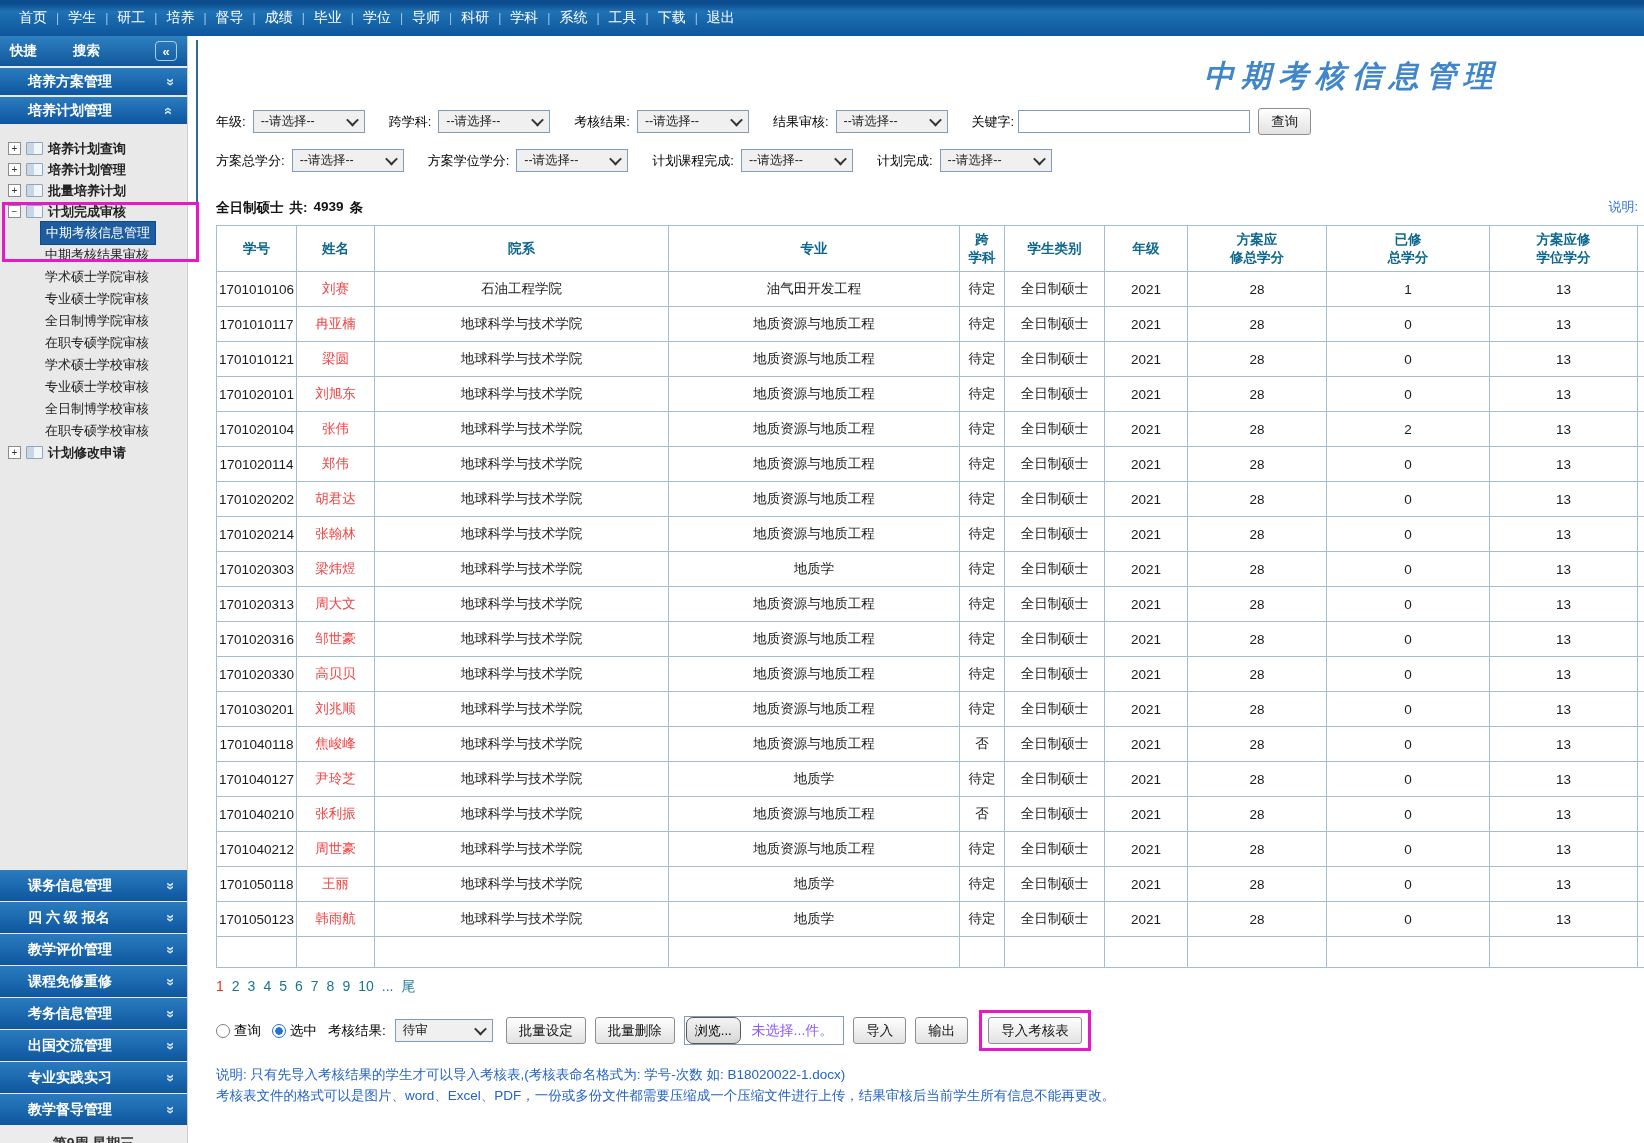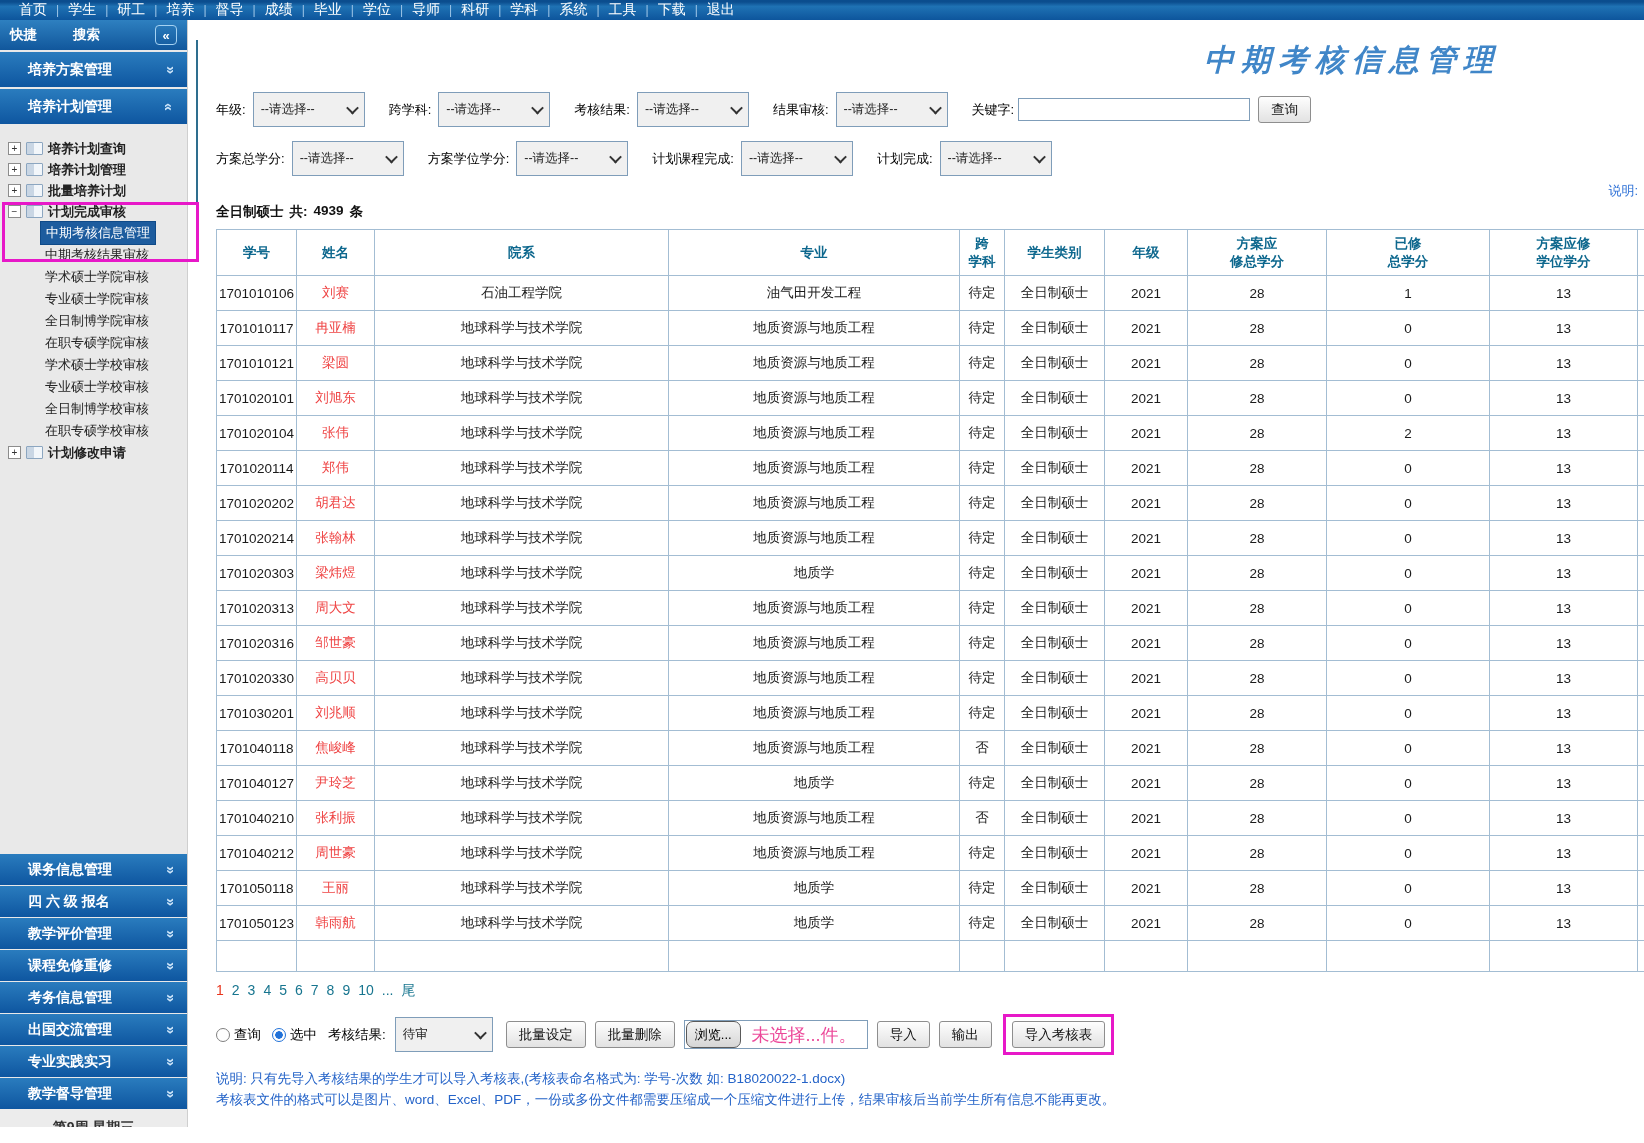--- a/index.html
+++ b/index.html
@@ -1,35 +1,35 @@
 <!DOCTYPE html>
 <html><head>
 <meta charset="utf-8">
 <style>
   html,body{margin:0;padding:0;background:#fff;}
   body{font-family:"Liberation Sans","DejaVu Sans",sans-serif;}
   .screen{position:relative;width:1644px;height:1143px;overflow:hidden;background:#fff;}
 
   
-  .topnav{height:20px;background:linear-gradient(#0b4d8e 0%,#0b4d8e 10%,#1f72b4 32%,#0d559c 100%);
+  .topnav{height:36px;background:linear-gradient(#0b4d8e 0%,#0b4d8e 10%,#1f72b4 32%,#0d559c 100%);
     display:flex;align-items:center;padding:0 10px;}
   .topnav .item{color:#fff;font-size:14px;padding:0 9px;cursor:pointer;white-space:nowrap;}
   .topnav .sep{color:#9fc6e8;font-size:12px;}
 
   
   .layout{display:flex;height:1107px;}
   .sidebar{position:relative;width:187px;flex:none;background:#e9e9e9;border-right:1px solid #cfcfcf;overflow:hidden;}
   .main{position:relative;flex:1;background:#fff;overflow:hidden;}
 
   
   .quickbar{height:30px;background:linear-gradient(#2e80c0,#11579c);display:flex;align-items:center;
     color:#fff;font-size:13.5px;font-weight:bold;padding:0 10px;gap:36px;}
   .collapse-btn{margin-left:auto;width:20px;height:18px;border:1px solid #a5d2f2;border-radius:4px;
     display:flex;align-items:center;justify-content:center;color:#fff;font-size:13px;cursor:pointer;}
-  .acc-header{height:35px;margin-top:2px;background:linear-gradient(#2a7cbe,#0e56a0);color:#fff;
+  .acc-header{height:27px;margin-top:2px;background:linear-gradient(#2a7cbe,#0e56a0);color:#fff;
     font-weight:bold;font-size:14px;display:flex;align-items:center;padding:0 14px 0 28px;cursor:pointer;}
   .acc-header .chev{margin-left:auto;color:#cfe6fa;font-size:14px;display:inline-block;line-height:1;}
   .chev-up{transform:rotate(90deg);}
   .chev-down{transform:rotate(-90deg);}
   .tree{padding:14px 0 0 8px;font-size:13px;color:#222;}
   .tree-item{height:21px;display:flex;align-items:center;gap:5px;font-weight:bold;cursor:pointer;}
   .expander{width:11px;height:11px;border:1px solid #8c8c8c;background:#fff;display:inline-flex;
     align-items:center;justify-content:center;font-size:10px;line-height:9px;color:#333;flex:none;font-weight:normal;}
   .doc-icon{width:15px;height:11px;border:1px solid #8ca6c0;border-radius:1px;flex:none;
     background:linear-gradient(90deg,#c9d6e4 45%,#f2f6fa 45%);}
@@ -47,21 +47,21 @@
   .box1{left:2px;top:202px;width:191px;height:54px;}
   .panel-left-border{position:absolute;left:196px;top:40px;width:2px;height:162px;background:#2e6e8e;}
 
   
   .page-title{position:absolute;left:1016px;top:20px;margin:0;font-family:"DejaVu Serif",serif;
     font-style:italic;font-weight:600;font-size:30px;color:#4086c8;letter-spacing:7px;white-space:nowrap;}
   .filters{display:flex;align-items:center;margin-left:28px;font-size:13px;color:#000;}
   .row1{margin-top:72px;}
   .row2{margin-top:14px;}
   .fgroup{display:flex;align-items:center;gap:7px;margin-right:24px;}
-  .sel{min-width:112px;height:35px;box-sizing:border-box;border:1px solid #7f9db9;background:#f0f0f0;
+  .sel{min-width:112px;height:23px;box-sizing:border-box;border:1px solid #7f9db9;background:#f0f0f0;
     display:inline-flex;align-items:center;justify-content:space-between;padding:0 7px;cursor:pointer;font-size:12.5px;color:#222;}
   .sel-arrow{width:7px;height:7px;border-right:2px solid #333;border-bottom:2px solid #333;
     transform:rotate(45deg) translate(-1px,-1px);margin-left:10px;flex:none;}
   .kw-input{width:222px;height:21px;border:1px solid #7f9db9;margin:0 8px 0 4px;font-size:13px;padding:0 4px;}
   .btn{height:27px;padding:0 12px;background:linear-gradient(#fefefe,#e2e2e2);border:1px solid #8e8e8e;
     border-radius:3px;font-size:13.5px;color:#111;cursor:pointer;font-family:inherit;white-space:nowrap;}
   .info-line{margin:27px 0 0 28px;font-weight:bold;font-size:13.5px;color:#111;display:flex;gap:6px;}
   .note-link{position:absolute;top:162px;right:6px;color:#2b6fd6;font-size:13px;cursor:pointer;}
 
   table.grid{margin:8px 0 0 28px;border-collapse:collapse;table-layout:fixed;width:1429px;}
@@ -77,21 +77,21 @@
   .pagination .cur{color:#e8341c;cursor:default;}
 
   .action-bar{margin:14px 0 0 28px;display:flex;align-items:center;gap:9px;font-size:13.5px;color:#000;}
   .radio{display:inline-flex;align-items:center;gap:4px;margin-right:2px;cursor:pointer;}
   .radio-circle{width:14px;height:14px;border-radius:50%;border:1px solid #808080;background:#fff;box-sizing:border-box;flex:none;}
   .radio-circle.on{border:1px solid #2272d8;background:radial-gradient(circle,#2272d8 0 3.5px,#fff 4px);}
   .sel-action{min-width:98px;margin-right:4px;}
   .filebox{display:inline-flex;align-items:center;border:1px solid #7f9db9;height:29px;box-sizing:border-box;background:#fff;}
   .browse-btn{height:27px;margin:1px;padding:0 8px;background:linear-gradient(#f4f4f4,#d6d6d6);
     border:1px solid #5a5a5a;border-radius:7px;font-size:13px;cursor:pointer;font-family:inherit;}
-  .file-text{color:#ec4899;font-size:18px;padding:0 10px;}
+  .file-text{color:#8b5cf6;font-size:14px;padding:0 10px;}
   .magenta-wrap{border:3px solid #e718c8;padding:4px 6px;display:inline-flex;margin-left:2px;}
 
   .notes{margin:13px 0 0 28px;color:#2463c8;font-size:13.5px;line-height:21px;}
 </style>
 </head>
 <body>
 
 <div class="screen">
 
   <div class="topnav" id="topnav">

